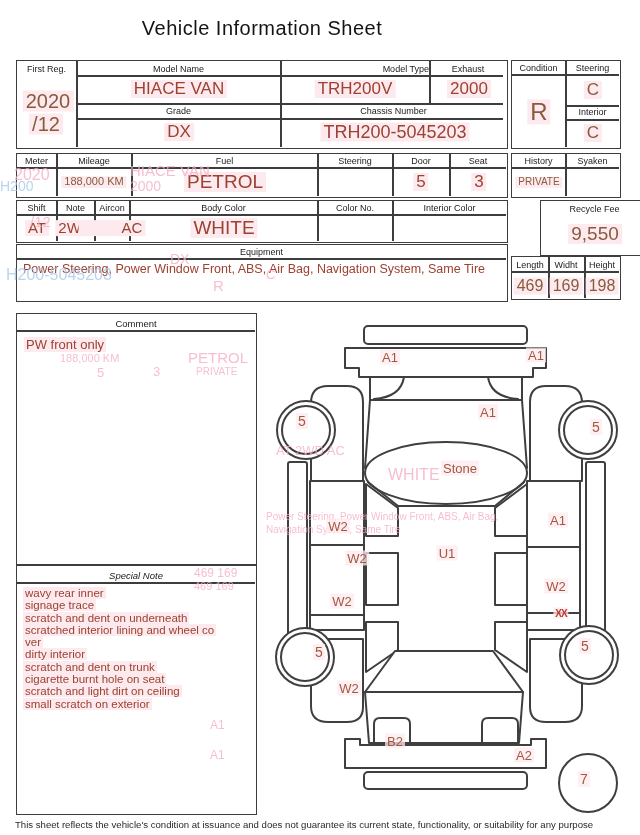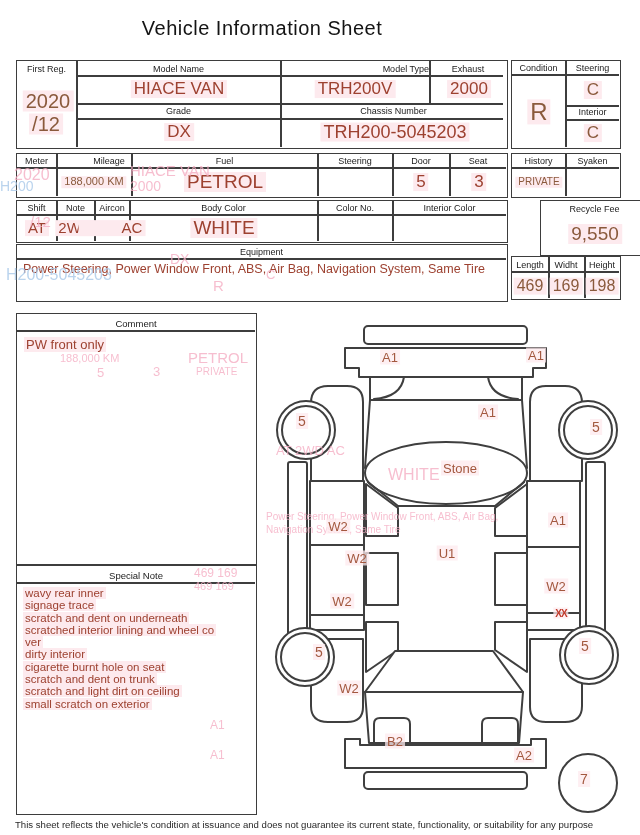--- a/index.html
+++ b/index.html
@@ -69,21 +69,21 @@
 </div>
 
 <div class="box" style="left:16px;top:153px;width:492px;height:45px;">
   <div class="ln" style="left:0;top:13px;width:489px;height:1.5px;"></div>
   <div class="ln" style="left:39px;top:0;height:42px;width:1.5px;"></div>
   <div class="ln" style="left:114px;top:0;height:42px;width:1.5px;"></div>
   <div class="ln" style="left:300px;top:0;height:42px;width:1.5px;"></div>
   <div class="ln" style="left:375px;top:0;height:42px;width:1.5px;"></div>
   <div class="ln" style="left:432px;top:0;height:42px;width:1.5px;"></div>
   <div class="hdr" style="left:0;top:2px;width:39px;">Meter</div>
-  <div class="hdr" style="left:55px;top:2px;width:74px;">Mileage</div>
+  <div class="hdr" style="left:40px;top:2px;width:74px;">Mileage</div>
   <div class="hdr" style="left:115px;top:2px;width:185px;">Fuel</div>
   <div class="hdr" style="left:301px;top:2px;width:74px;">Steering</div>
   <div class="hdr" style="left:376px;top:2px;width:56px;">Door</div>
   <div class="hdr" style="left:433px;top:2px;width:56px;">Seat</div>
   <span class="val vbrn" style="left:77px;top:28px;font-size:11px;">188,000 KM</span>
   <span class="val" style="left:208px;top:28px;font-size:19px;">PETROL</span>
   <span class="val" style="left:404px;top:28px;font-size:17px;">5</span>
   <span class="val" style="left:462px;top:28px;font-size:17px;">3</span>
 </div>
 
@@ -140,30 +140,30 @@
 <div class="box" style="left:16px;top:313px;width:241px;height:252px;z-index:2;background:transparent;">
   <div class="ln" style="left:0;top:16px;width:238px;height:1.5px;"></div>
   <div class="hdr" style="left:0;top:4px;width:238px;font-size:9.5px;">Comment</div>
   <div style="position:absolute;left:7px;top:23px;font-size:13px;color:var(--red);">
     <span class="hl">PW front only</span>
   </div>
 </div>
 
 <div class="box" style="left:16px;top:565px;width:241px;height:250px;z-index:2;background:transparent;">
   <div class="ln" style="left:0;top:16px;width:238px;height:1.5px;"></div>
-  <div class="hdr" style="left:0;top:4px;width:238px;font-size:9.5px;">Special Note</div>
+  <div class="hdr" style="left:0;top:4px;width:238px;font-size:9.5px;font-style:italic;">Special Note</div>
   <div class="notes" style="position:absolute;left:6px;top:21px;font-size:11.5px;line-height:12.3px;color:var(--red);">
     <div><span class="hl">wavy rear inner</span></div>
     <div><span class="hl">signage trace</span></div>
     <div><span class="hl">scratch and dent on underneath</span></div>
     <div><span class="hl">scratched interior lining and wheel co</span></div>
     <div><span class="hl">ver</span></div>
     <div><span class="hl">dirty interior</span></div>
+    <div><span class="hl">scratch and dent on trunk</span></div>
     <div><span class="hl">cigarette burnt hole on seat</span></div>
-    <div><span class="hl">scratch and dent on trunk</span></div>
     <div><span class="hl">scratch and light dirt on ceiling</span></div>
     <div><span class="hl">small scratch on exterior</span></div>
   </div>
 </div>
 
 <span class="ghost" style="left:14px;top:166px;font-size:16px;">2020</span>
 <span class="ghost" style="left:130px;top:162px;font-size:15px;">HIACE VAN</span>
 <span class="ghost" style="left:130px;top:178px;font-size:14px;">2000</span>
 <span class="ghost gblue" style="left:0;top:178px;font-size:14px;">H200</span>
 <span class="ghost" style="left:30px;top:213px;font-size:15px;">/12</span>

